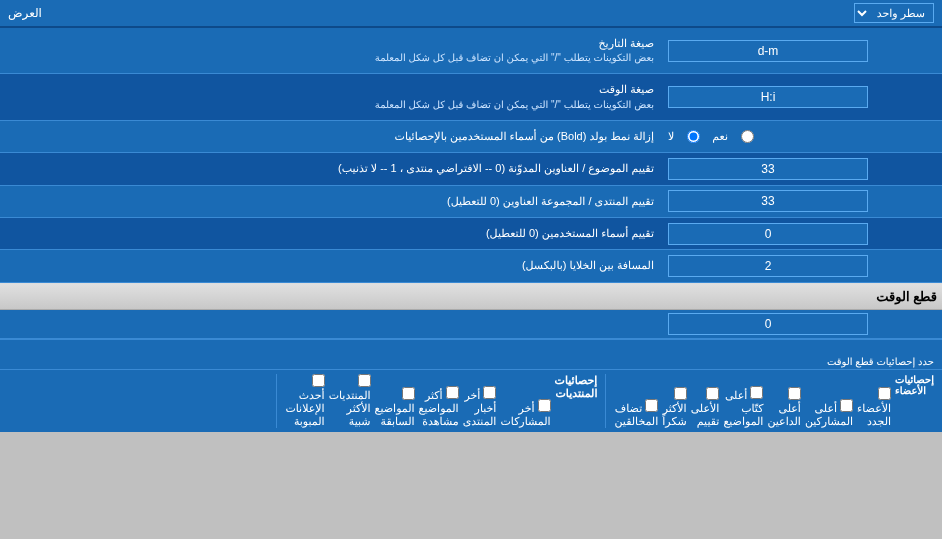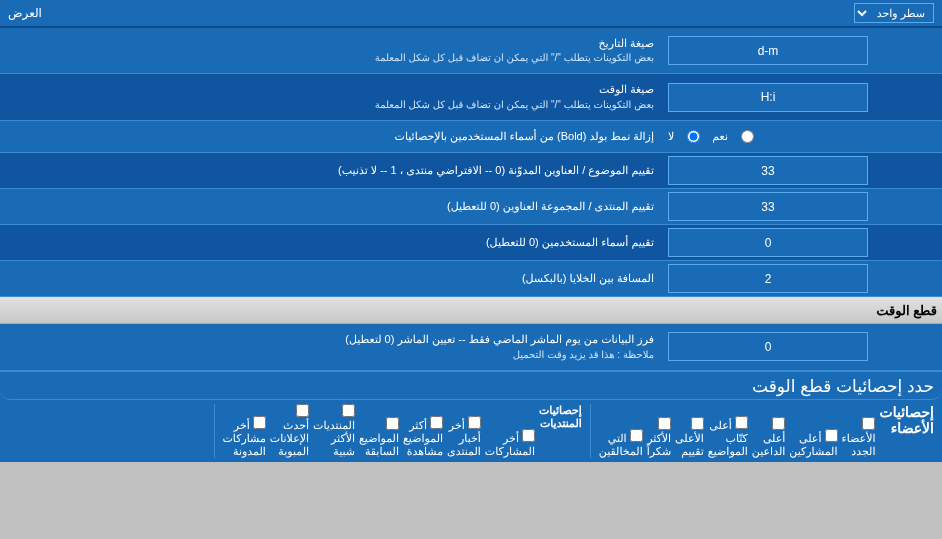--- a/index.html
+++ b/index.html
@@ -48,21 +48,21 @@
       justify-content: flex-end;
     }
     .input-field {
       background: #1a6bb5;
       border: 1px solid #5aaaf0;
       color: #ffffff;
       padding: 2px 6px;
       font-size: 12px;
       text-align: center;
       width: 200px;
-      height: 29px;
+      height: 22px;
       direction: ltr;
     }
     
     .section-header {
       background: linear-gradient(to bottom, #e0e0e0, #c8c8c8);
       color: #000;
       font-weight: bold;
       font-size: 13px;
       text-align: right;
       padding: 5px;
@@ -105,25 +105,24 @@
       gap: 13px;
     }
     
     .checkboxes-section {
       background: #1a6bb5;
       border-top: 1px solid #3a8ad4;
     }
     .checkboxes-header {
       background: #1a6bb5;
       color: white;
-      font-size: 17px;
-      padding: 4px 8px 2px 8px;
+      font-size: 10px;
+      padding: 16px 8px 2px 8px;
       text-align: right;
       border-bottom: 1px solid #3a8ad4;
-      border-radius: 10px;
     }
     .checkboxes-grid {
       display: flex;
       padding: 4px 8px;
       gap: 0;
     }
     .checkbox-column {
       flex: 1;
       display: flex;
       flex-direction: row;
@@ -235,54 +234,50 @@
   </div>
 
   <div class="section-header">
     <span>قطع الوقت</span>
   </div>
 
   <div class="row row-alt">
     <div class="input-cell">
       <input type="text" class="input-field" value="0" style="">
     </div>
-    <div class="label-cell">
-      <div>فرز البيانات من يوم الماشر الماضي فقط -- تعيين الماشر (0 لتعطيل)</div>
-      <div class="sub-text">ملاحظة : هذا قد يزيد وقت التحميل</div>
-    </div>
   </div>
 
   <div class="checkboxes-section">
     <div class="checkboxes-header">
       <span>حدد إحصائيات قطع الوقت</span>
     </div>
     <div class="checkboxes-grid">
 
       <div class="checkbox-column">
-        <div style="color:white;font-size:14px;font-weight:bold;text-align:right;margin-bottom:2px;">إحصائيات الأعضاء</div>
+        <div style="color:white;font-size:10px;font-weight:bold;text-align:left;margin-bottom:2px;">إحصائيات الأعضاء</div>
         <div class="checkbox-item">
           <label><input type="checkbox" style=""> <span>الأعضاء الجدد</span></label>
         </div>
         <div class="checkbox-item">
           <label><input type="checkbox" style=""> <span>أعلى المشاركين</span></label>
         </div>
         <div class="checkbox-item">
           <label><input type="checkbox" style=""> <span>أعلى الداعين</span></label>
         </div>
         <div class="checkbox-item">
           <label><input type="checkbox" style=""> <span>أعلى كتّاب المواضيع</span></label>
         </div>
         <div class="checkbox-item">
           <label><input type="checkbox" style=""> <span>الأعلى تقييم</span></label>
         </div>
         <div class="checkbox-item">
           <label><input type="checkbox" style=""> <span>الأكثر شكراً</span></label>
         </div>
         <div class="checkbox-item">
-          <label><input type="checkbox" style=""> <span>التي المخالقين</span></label>
+          <label><input type="checkbox" style=""> <span>تضاف المخالقين</span></label>
         </div>
       </div>
 
       <div class="col-divider"></div>
 
       <div class="checkbox-column">
         <div style="color:white;font-size:11px;font-weight:bold;text-align:right;margin-bottom:2px;">إحصائيات المنتديات</div>
         <div class="checkbox-item">
           <label><input type="checkbox" style=""> <span>أخر المشاركات</span></label>
         </div>
@@ -294,23 +289,20 @@
         </div>
         <div class="checkbox-item">
           <label><input type="checkbox" style=""> <span>المواضيع السابقة</span></label>
         </div>
         <div class="checkbox-item">
           <label><input type="checkbox" style=""> <span>المنتديات الأكثر شبية</span></label>
         </div>
         <div class="checkbox-item">
           <label><input type="checkbox" style=""> <span>أحدث الإعلانات المبوبة</span></label>
         </div>
-        <div class="checkbox-item">
-          <label><input type="checkbox" style=""> <span>أخر مشاركات المدونة</span></label>
-        </div>
       </div>
 
       <div class="col-divider"></div>
 
       <div class="checkbox-column">
       </div>
     </div>
   </div>
 </div>
 

